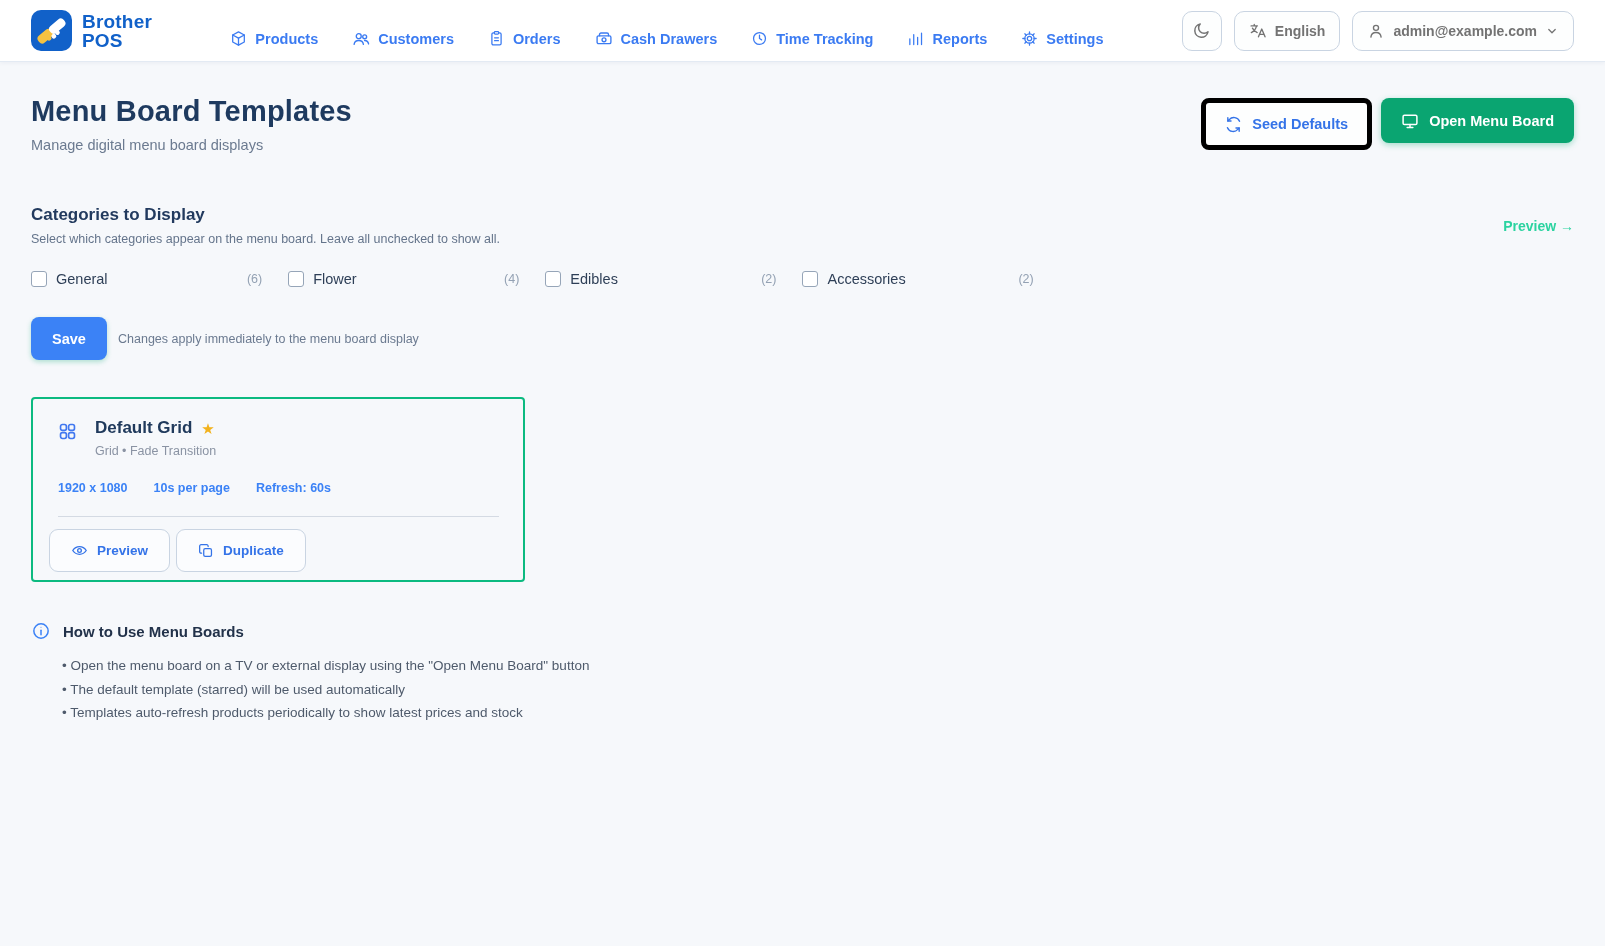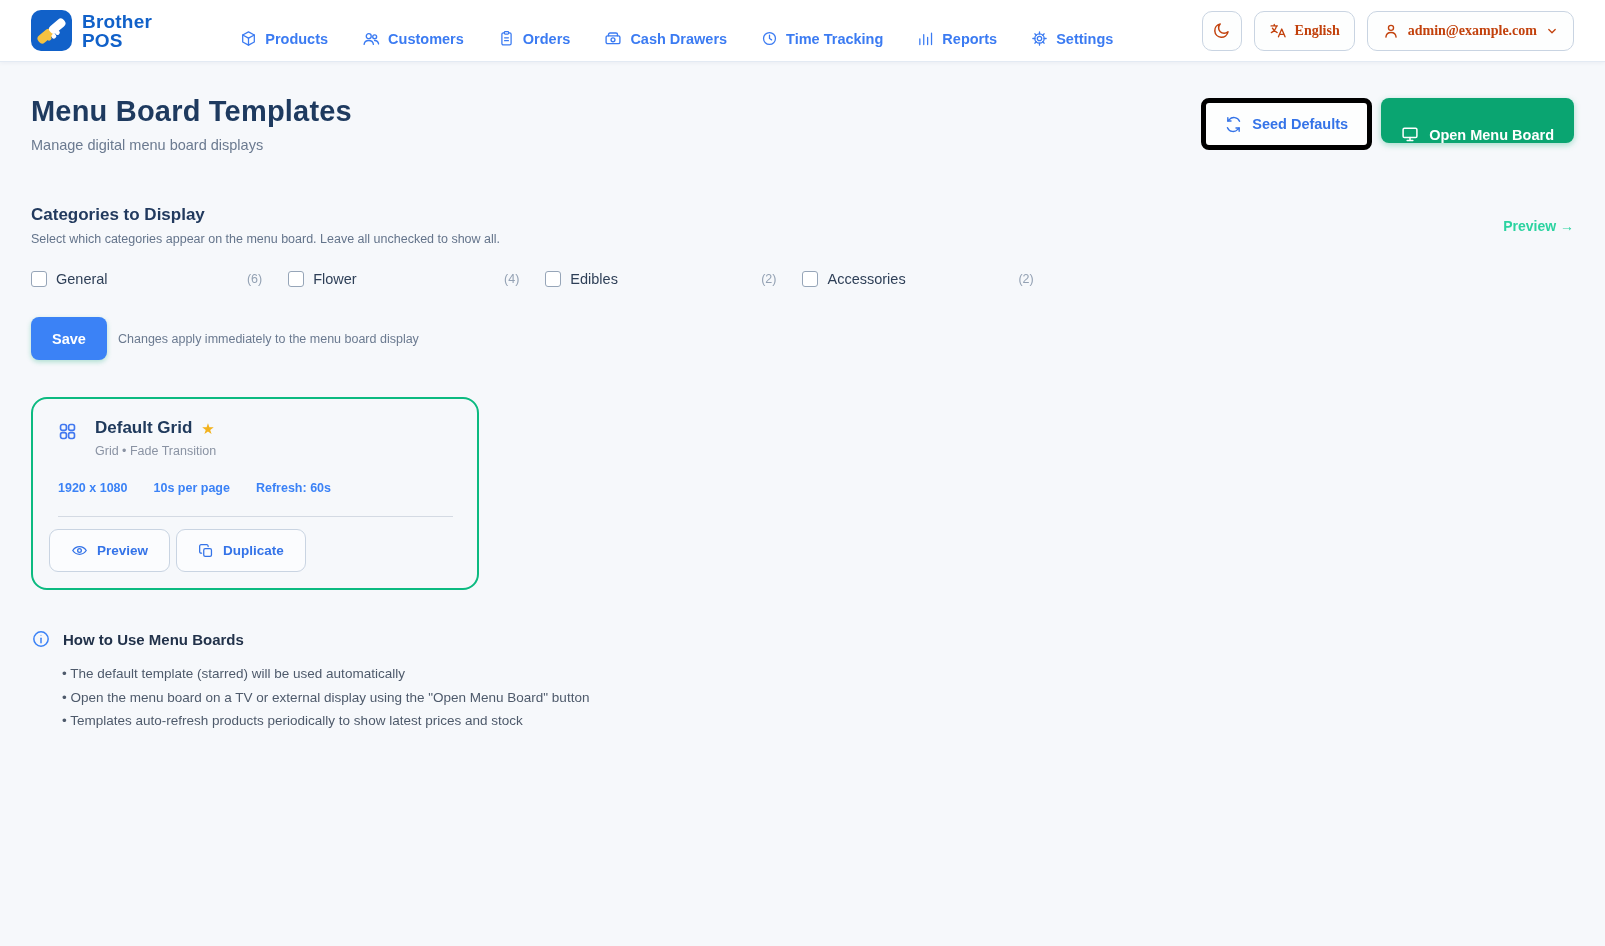--- a/index.html
+++ b/index.html
@@ -24,41 +24,40 @@
   .main-nav { flex: 1 1 auto; display: flex; justify-content: center; align-items: center; gap: 34px; }
   .nav-item {
     display: flex; align-items: center; gap: 8px;
     color: #3b7bf2; font-size: 14.5px; font-weight: 600;
     text-decoration: none; cursor: pointer; white-space: nowrap; margin-top: 16px;
   }
   .header-controls { display: flex; align-items: center; gap: 12px; flex: 0 0 auto; }
   .hbtn {
     display: flex; align-items: center; gap: 8px;
     background: #fdfefe; border: 1px solid #c9d4e2; border-radius: 10px;
-    color: #c2410c; font-family: Liberation Serif, serif; font-size: 14px; font-weight: 600;
+    color: #737373; font-family: Liberation Sans, sans-serif; font-size: 14px; font-weight: 600;
     padding: 9px 14px; cursor: pointer; height: 40px;
   }
   .hbtn.icon-only { width: 40px; justify-content: center; padding: 0; }
 
   
   .container { padding: 0 31px; }
   .page-head { display: flex; justify-content: space-between; align-items: center; margin-top: 33px; }
   .page-title { font-size: 29px; font-weight: bold; color: #1e3a5f; letter-spacing: .2px; }
   .page-subtitle { font-size: 14.5px; color: #6b7a90; margin-top: 9px; }
   .page-actions { display: flex; gap: 9px; }
   .btn { display: inline-flex; align-items: center; gap: 10px; border-radius: 8px; cursor: pointer;
          font-family: inherit; font-weight: bold; border: none; }
   .btn-outline {
     background: #fdfefe; border: 5px solid #000000; color: #3473e8;
     font-size: 14.5px; padding: 0 19px; height: 52px;
   }
   .btn-green {
     background: #0aa571; color: #ffffff; font-size: 14.5px; padding: 0 20px; height: 45px;
     box-shadow: 0 2px 6px rgba(10,165,113,.35);
-    align-items: flex-end;
   }
 
   
   .cat-head { display: flex; justify-content: space-between; align-items: center; margin-top: 52px; }
   .cat-title { font-size: 17px; font-weight: bold; color: #223a5e; }
   .cat-subtitle { font-size: 12.5px; color: #64748b; margin-top: 7px; }
   .preview-link { color: #2bd3a0; font-size: 14px; font-weight: 600; text-decoration: none; cursor: pointer; }
   .cat-grid { display: grid; grid-template-columns: repeat(6, 1fr); margin-top: 25px; }
   .cat-cell { display: flex; align-items: center; padding-right: 26px; }
   .cat-check {
@@ -69,23 +68,23 @@
   .cat-label { font-size: 14.5px; color: #2e3f57; margin-left: 9px; }
   .cat-count { font-size: 12.5px; color: #93a1b3; margin-left: auto; }
   .save-row { display: flex; align-items: center; gap: 11px; margin-top: 30px; }
   .save-btn { background: #3b82f6; color: #fff; border: none; border-radius: 8px;
               width: 76px; height: 43px; font-family: inherit; font-size: 14.5px; font-weight: bold;
               cursor: pointer; box-shadow: 0 2px 5px rgba(10,165,113,.3); }
   .save-note { font-size: 12.5px; color: #6b7a90; }
 
   
   .tpl-card {
-    margin-top: 37px; width: 448px;
-    border: 2px solid #0cba80; border-radius: 16px;
-    padding: 19px 16px 16px;
+    margin-top: 37px; width: 494px;
+    border: 2px solid #0cba80; border-radius: 4px;
+    padding: 19px 16px 8px;
   }
   .tpl-head { display: flex; gap: 18px; margin-left: 9px; }
   .tpl-title-row { display: flex; align-items: center; gap: 9px; }
   .tpl-title { font-size: 17px; font-weight: bold; color: #203a5c; }
   .tpl-star { color: #f2b21d; font-size: 15px; line-height: 1; }
   .tpl-subtitle { font-size: 12.5px; color: #8a93a3; margin-top: 6px; }
   .tpl-specs { display: flex; gap: 26px; margin: 23px 0 0 9px;
                color: #3b82f6; font-size: 12.5px; font-weight: 600; }
   .tpl-divider { border: none; border-top: 1px solid #d4dae3; margin: 21px 8px 0 9px; }
   .tpl-actions { display: flex; gap: 6px; margin-top: 12px; }
@@ -355,19 +354,19 @@
       <span style="color:#3b82f6;">
         <svg width="20" height="20" viewBox="0 0 24 24" fill="none" stroke="currentColor" stroke-width="1.8" stroke-linecap="round">
           <circle cx="12" cy="12" r="8.6"></circle>
             <path d="M12 11v5.4"></path>
             <circle cx="12" cy="7.6" r="0.6" fill="currentColor" stroke="none"></circle>
         </svg>
       </span>
       <span class="help-title">How to Use Menu Boards</span>
     </div>
     <div class="help-bullets">
+      <div class="help-bullet">Open the menu board on a TV or external display using the "Open Menu Board" button</div>
       <div class="help-bullet">The default template (starred) will be used automatically</div>
-      <div class="help-bullet">Open the menu board on a TV or external display using the "Open Menu Board" button</div>
       <div class="help-bullet">Templates auto-refresh products periodically to show latest prices and stock</div>
     </div>
   </section>
 
 </main>
 
 </body></html>

